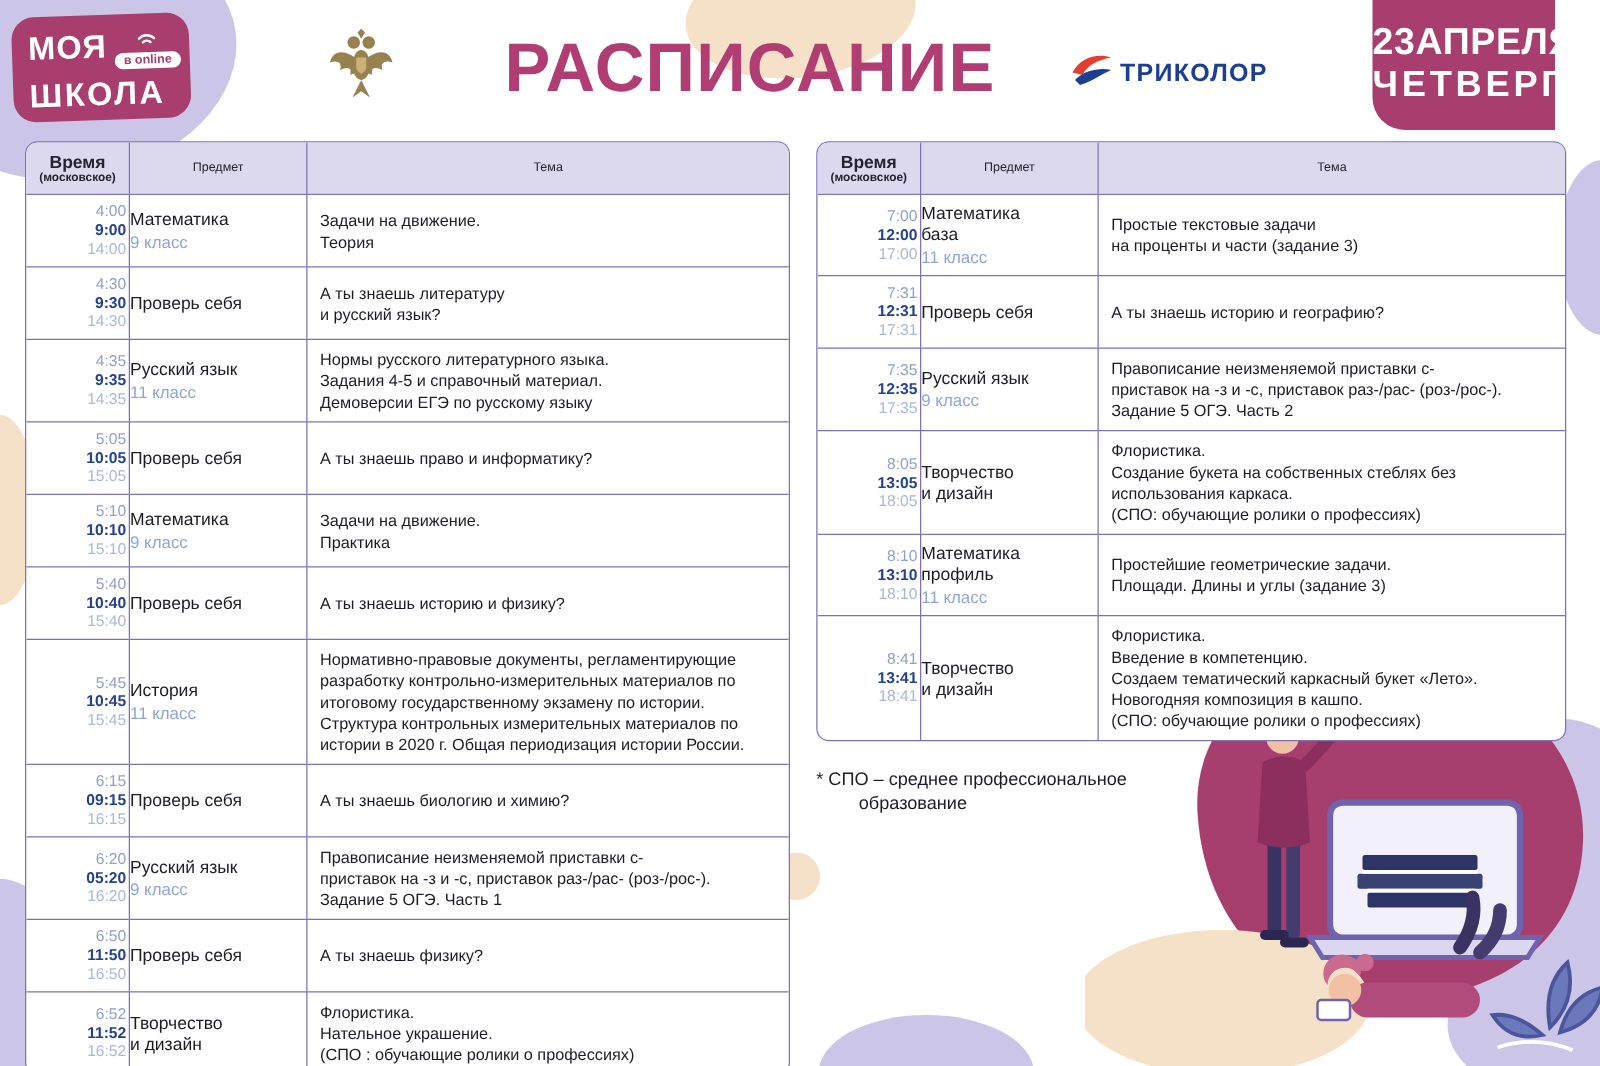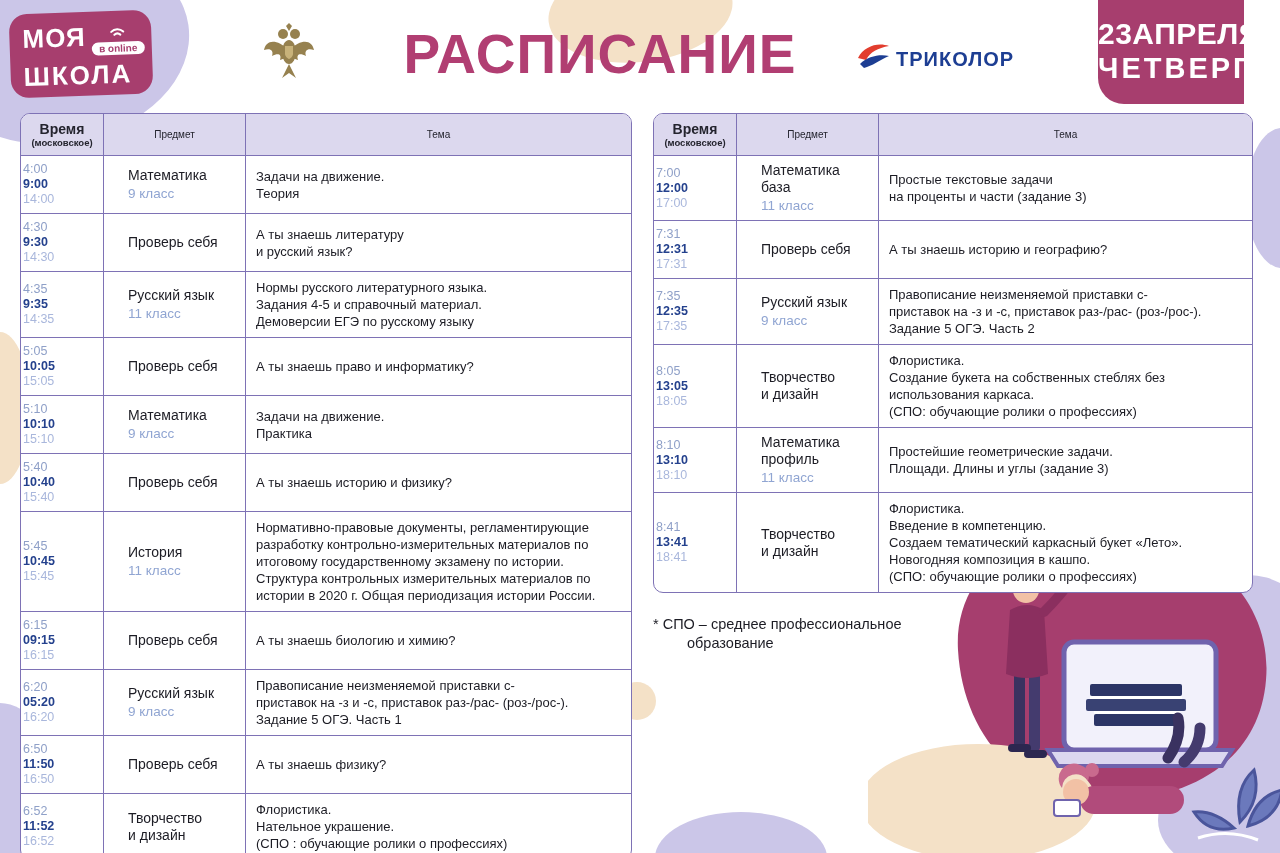--- a/index.html
+++ b/index.html
@@ -57,27 +57,27 @@
   .tbl th, .tbl td { border-left:1px solid var(--table-border,#7e72b5);
     border-top:1px solid var(--table-border,#7e72b5); }
   .tbl th:first-child, .tbl td:first-child { border-left:none; }
   .tbl thead th { border-top:none; }
   .tbl thead th { background:var(--header-bg,#dcd8ee); text-align:center; vertical-align:middle;
     padding:7px 4px; color:#24242e; }
   .hmain { font-size:14px; font-weight:bold; }
   .hsub { font-size:9.5px; font-weight:bold; }
   .hlabel { font-size:10px; font-weight:normal; }
 
-  .time-cell { text-align:left; vertical-align:middle; padding:6px 2px; }
+  .time-cell { text-align:right; vertical-align:middle; padding:6px 2px; }
   .time { font-size:12.5px; line-height:15px; }
   .t0 { color:var(--time-light,#8fa0c8); }
   .t1 { color:var(--time-bold,#24418d); font-weight:bold; }
   .t2 { color:var(--time-faint,#a9b7dc); }
 
-  .subj-cell { vertical-align:middle; padding:6px 24px; }
+  .subj-cell { vertical-align:middle; padding:6px 0; }
   .subj { font-size:14px; line-height:17px; color:var(--text-dark,#1c1c24); white-space:pre-line; }
   .grade { font-size:13.5px; line-height:16px; color:var(--grade,#90a5d2); margin-top:2px; }
 
   .topic-cell { vertical-align:middle; padding:7px 10px; font-size:13px; line-height:17px;
     color:var(--text-dark,#1c1c24); white-space:pre-line; }
 
   
   .footnote { margin-top:22px; font-size:14.5px; line-height:19px; color:var(--text-dark,#1c1c24); }
   .fn2 { padding-left:34px; }
 

